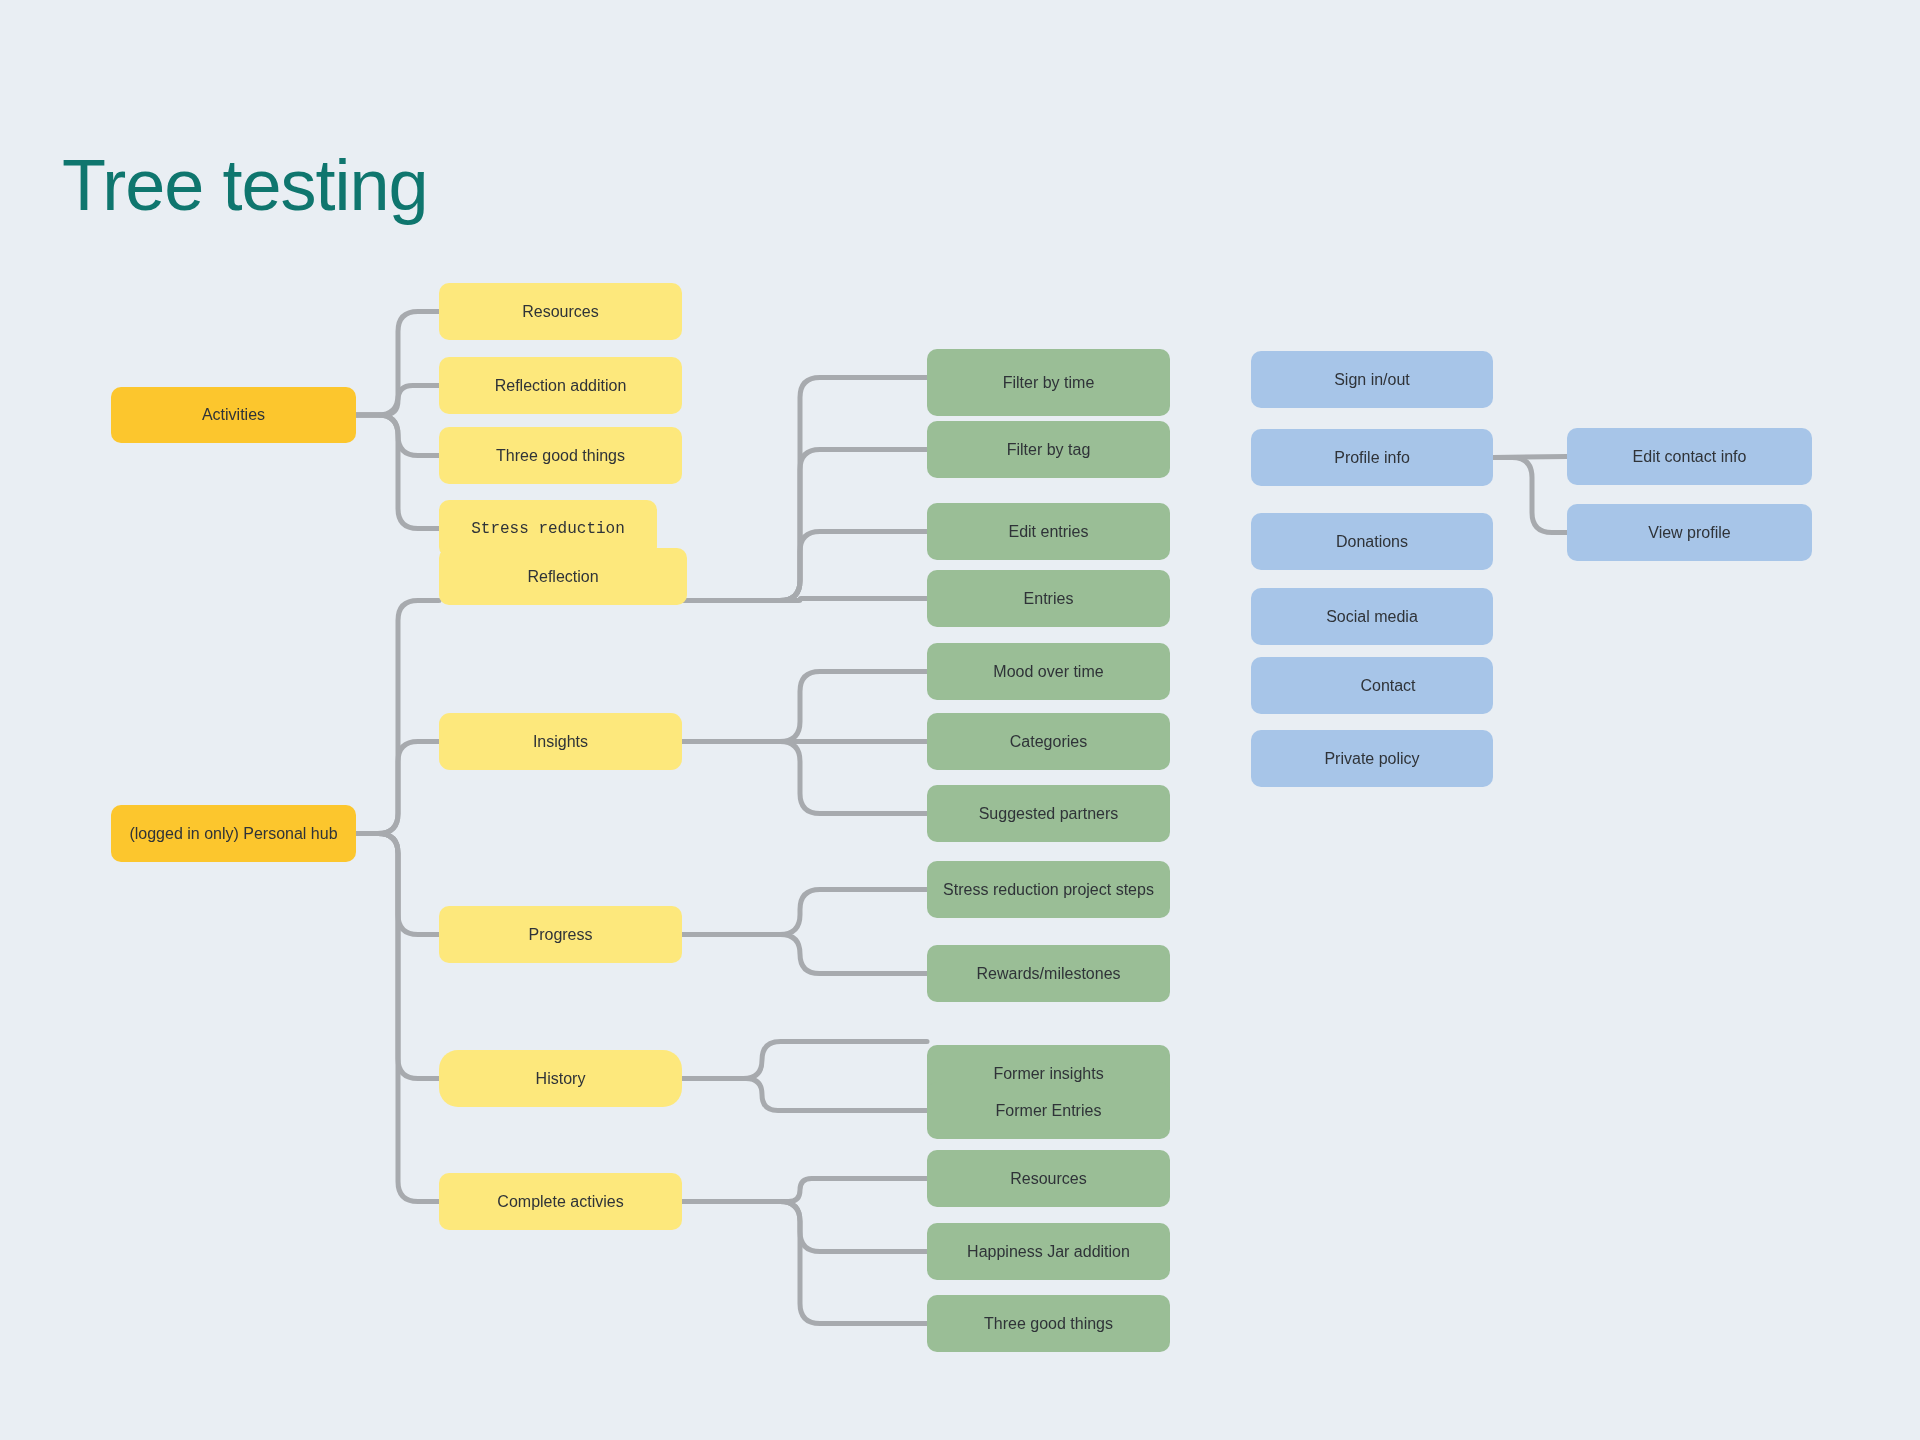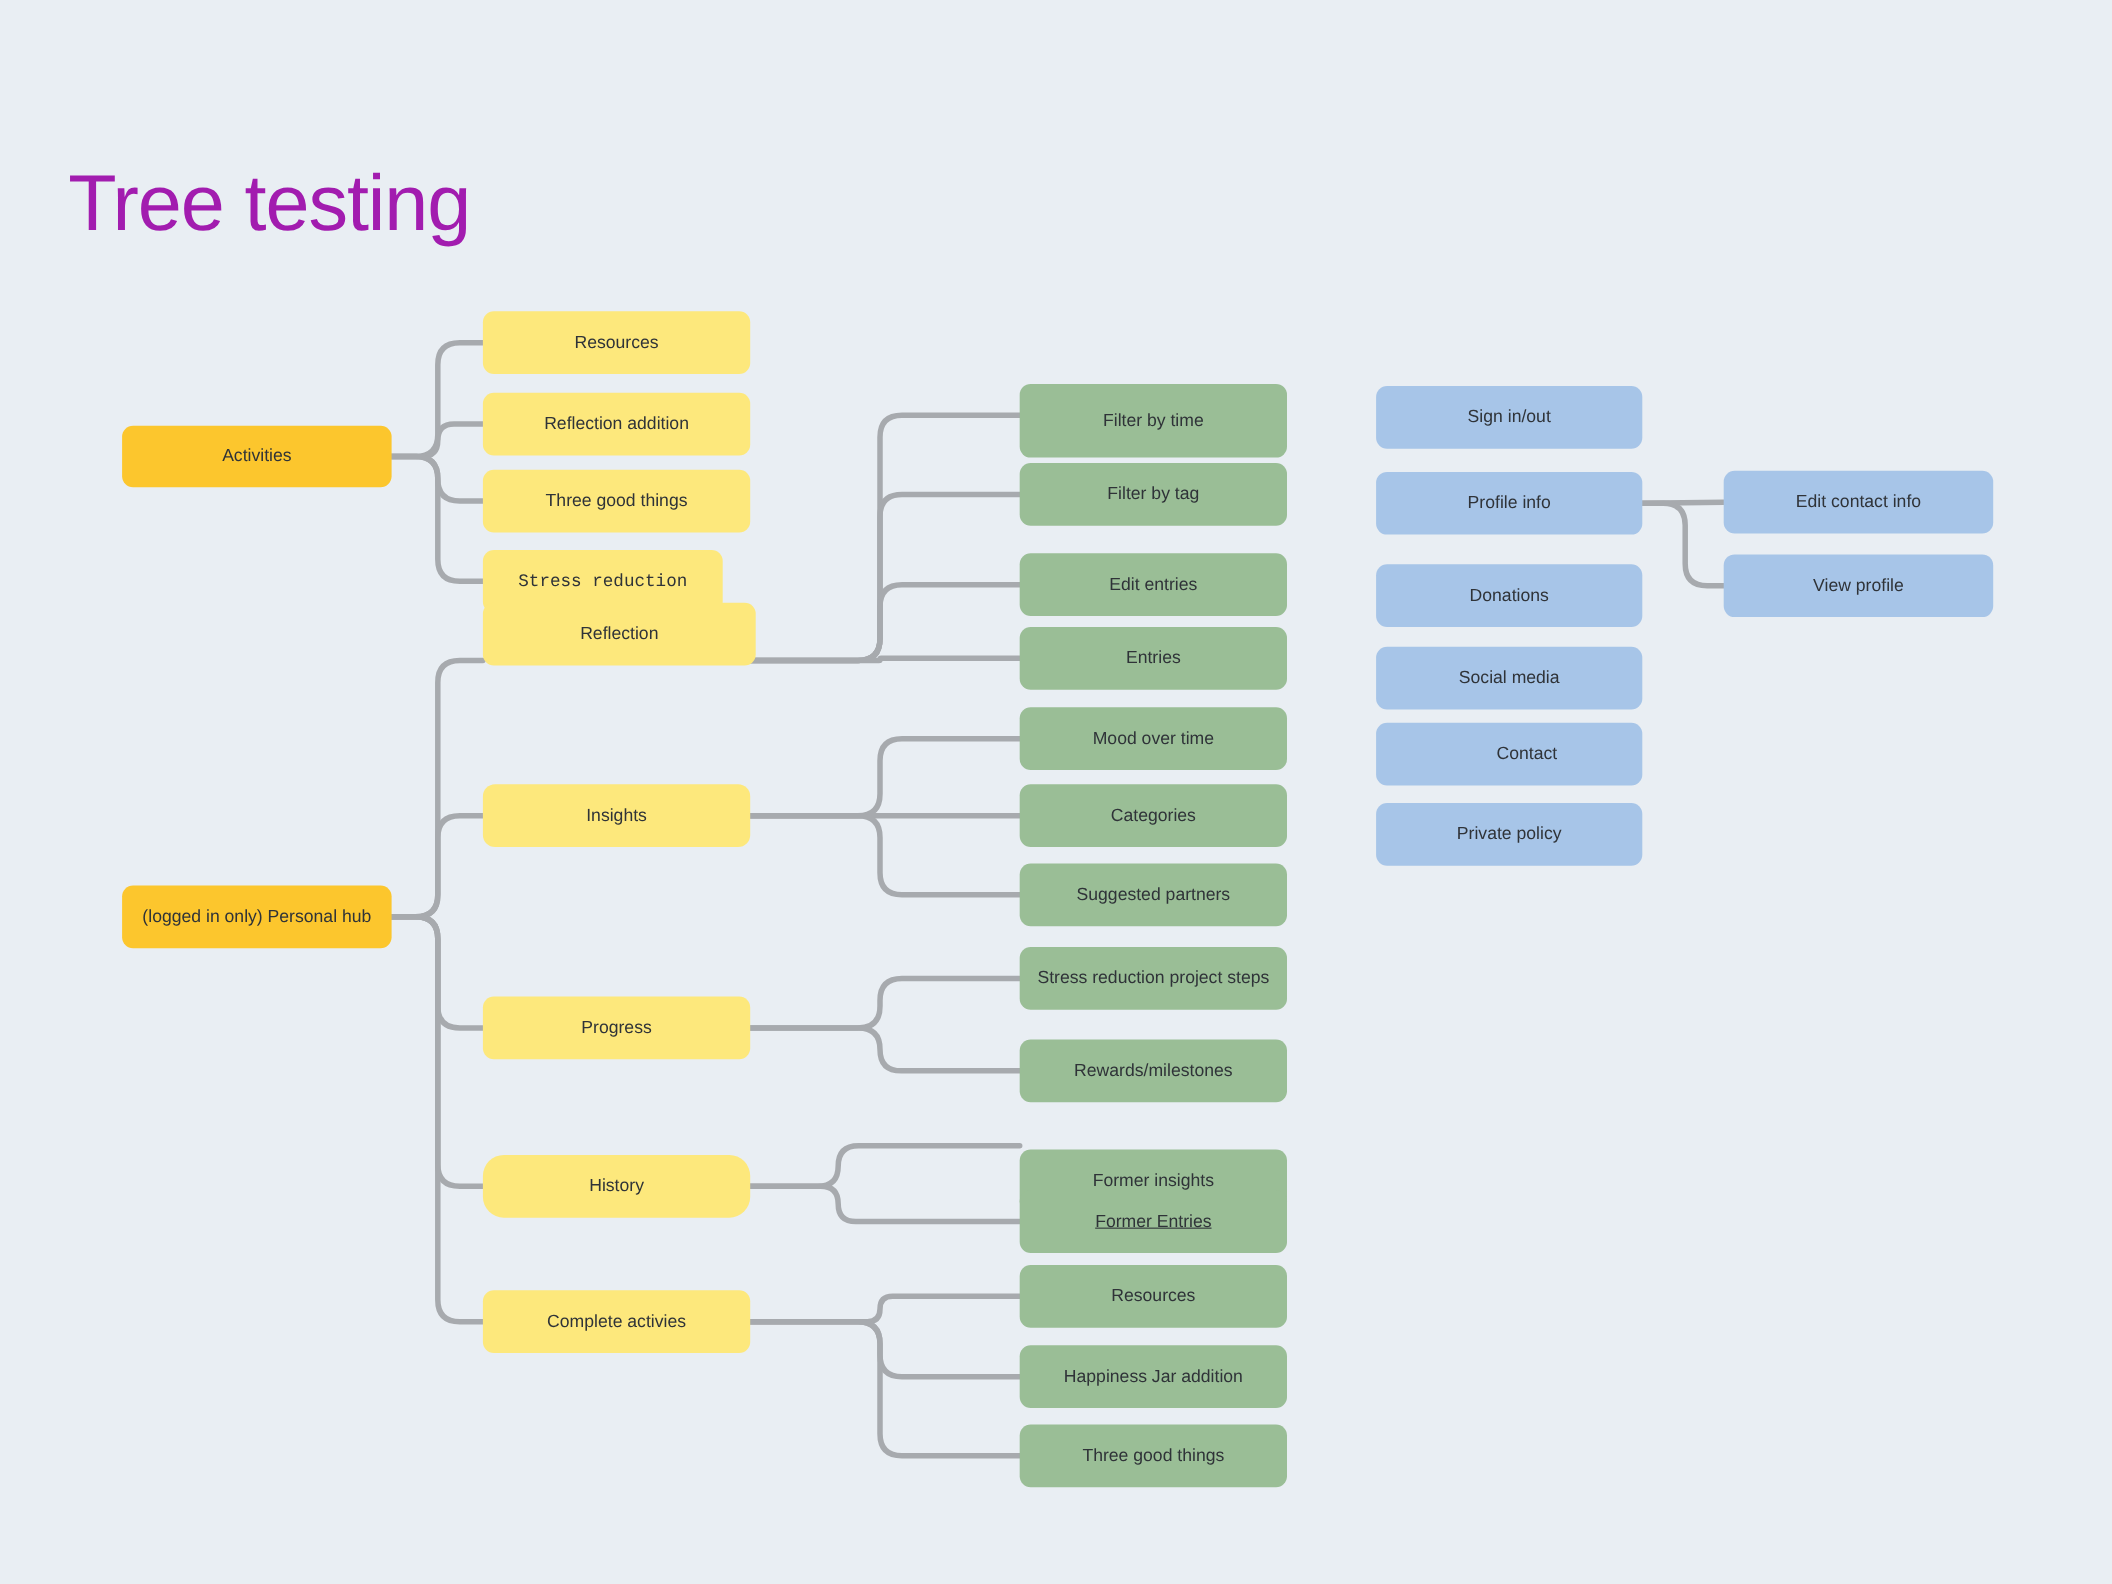--- a/index.html
+++ b/index.html
@@ -15,21 +15,21 @@
     overflow: hidden;
     font-family: "Liberation Sans", "DejaVu Sans", sans-serif;
   }
   #page-title {
     position: absolute;
     left: 62px;
     top: 96px;
     font-size: 72px;
     font-weight: 500;
     letter-spacing: -1px;
-    color: #a21caf;
+    color: #0f766e;
     white-space: nowrap;
   }
   #connector-layer {
     position: absolute;
     left: 0;
     top: 0;
     width: 1920px;
     height: 1440px;
   }
   #connector-layer path {
@@ -100,21 +100,21 @@
       <div class="node" style="left: 927px; top: 349px; width: 243px; height: 67px; background: rgb(154, 190, 150);">Filter by time</div>
       <div class="node" style="left: 927px; top: 421px; width: 243px; height: 57px; background: rgb(154, 190, 150);">Filter by tag</div>
       <div class="node" style="left: 927px; top: 503px; width: 243px; height: 57px; background: rgb(154, 190, 150);">Edit entries</div>
       <div class="node" style="left: 927px; top: 570px; width: 243px; height: 57px; background: rgb(154, 190, 150);">Entries</div>
       <div class="node" style="left: 927px; top: 643px; width: 243px; height: 57px; background: rgb(154, 190, 150);">Mood over time</div>
       <div class="node" style="left: 927px; top: 713px; width: 243px; height: 57px; background: rgb(154, 190, 150);">Categories</div>
       <div class="node" style="left: 927px; top: 785px; width: 243px; height: 57px; background: rgb(154, 190, 150);">Suggested partners</div>
       <div class="node" style="left: 927px; top: 861px; width: 243px; height: 57px; background: rgb(154, 190, 150);">Stress reduction project steps</div>
       <div class="node" style="left: 927px; top: 945px; width: 243px; height: 57px; background: rgb(154, 190, 150);">Rewards/milestones</div>
       <div class="node" style="left: 927px; top: 1013px; width: 243px; height: 57px; background: rgb(154, 190, 150); margin-top: 32px;">Former insights</div>
-      <div class="node" style="left: 927px; top: 1082px; width: 243px; height: 57px; background: rgb(154, 190, 150); text-decoration: underline;">Former Entries</div>
+      <div class="node" style="left: 927px; top: 1082px; width: 243px; height: 57px; background: rgb(154, 190, 150);">Former Entries</div>
       <div class="node" style="left: 927px; top: 1150px; width: 243px; height: 57px; background: rgb(154, 190, 150);">Resources</div>
       <div class="node" style="left: 927px; top: 1223px; width: 243px; height: 57px; background: rgb(154, 190, 150);">Happiness Jar addition</div>
       <div class="node" style="left: 927px; top: 1295px; width: 243px; height: 57px; background: rgb(154, 190, 150);">Three good things</div>
       <div class="node" style="left: 1251px; top: 351px; width: 242px; height: 57px; background: rgb(167, 197, 232);">Sign in/out</div>
       <div class="node" style="left: 1251px; top: 429px; width: 242px; height: 57px; background: rgb(167, 197, 232);">Profile info</div>
       <div class="node" style="left: 1251px; top: 513px; width: 242px; height: 57px; background: rgb(167, 197, 232);">Donations</div>
       <div class="node" style="left: 1251px; top: 588px; width: 242px; height: 57px; background: rgb(167, 197, 232);">Social media</div>
       <div class="node" style="left: 1251px; top: 657px; width: 242px; height: 57px; background: rgb(167, 197, 232); padding-left: 36px;">Contact</div>
       <div class="node" style="left: 1251px; top: 730px; width: 242px; height: 57px; background: rgb(167, 197, 232);">Private policy</div>
       <div class="node" style="left: 1567px; top: 428px; width: 245px; height: 57px; background: rgb(167, 197, 232);">Edit contact info</div>

